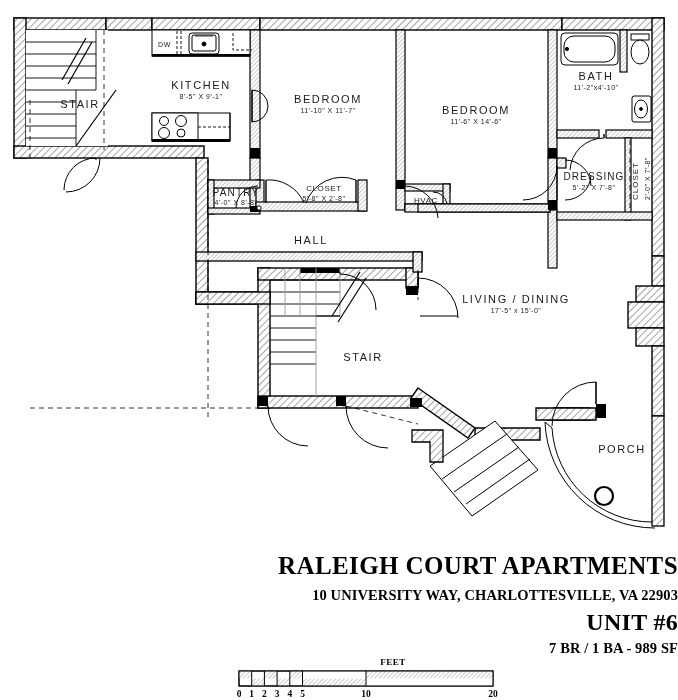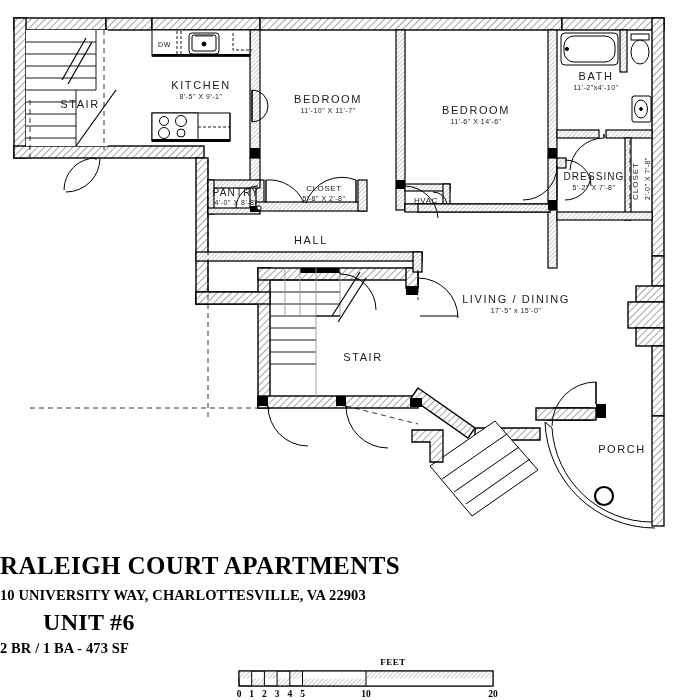--- a/index.html
+++ b/index.html
@@ -33,21 +33,21 @@
     display: block;
     width: 678px;
     height: 545px;
   }
   
   #title-block {
     position: absolute;
     left: 0;
     top: 552px;
     width: 678px;
-    text-align: left;
+    text-align: right;
     font-family: "Liberation Serif", serif;
   }
   .title-main {
     font-size: 25px;
     font-weight: bold;
     letter-spacing: 0.4px;
     line-height: 1.08;
     white-space: nowrap;
   }
   .title-address {
@@ -443,21 +443,21 @@
 
         <text class="smalltag" x="158" y="47" style="font-size:7px;">DW</text>
       </g>
     </svg>
   </div>
 
   <div id="title-block">
     <div class="title-main">RALEIGH COURT APARTMENTS</div>
     <div class="title-address">10 UNIVERSITY WAY, CHARLOTTESVILLE, VA 22903</div>
     <div class="title-unit">UNIT #6</div>
-    <div class="title-sub">2 BR / 1 BA - 473 SF</div>
+    <div class="title-sub">7 BR / 1 BA - 989 SF</div>
   </div>
 
   <div id="scale-block">
     <svg id="scale-svg" width="290" height="46" viewBox="0 0 290 46" xmlns="http://www.w3.org/2000/svg">
       <text class="scalecap" x="172" y="12" text-anchor="middle">FEET</text>
 
       <g stroke="#000" stroke-width="1">
         <rect x="18" y="18" width="254" height="15" fill="#ffffff"></rect>
 
         <rect x="18" y="18" width="12.7" height="7.5" fill="url(#hatchfine)" stroke="none"></rect>

